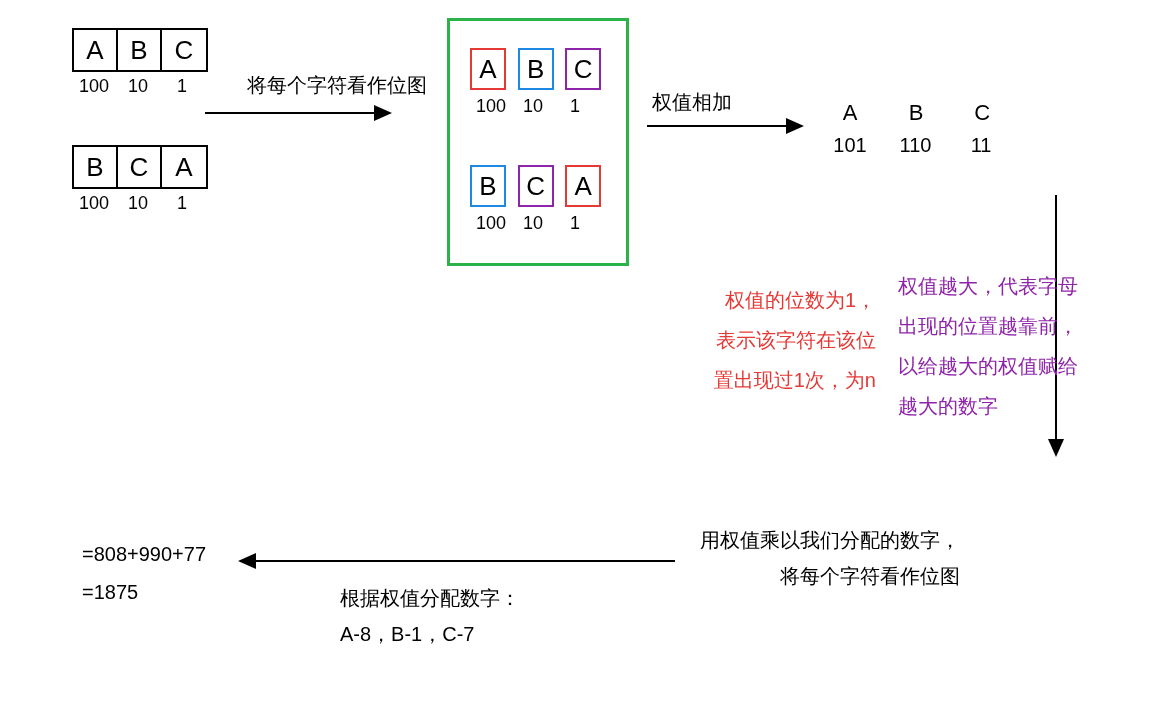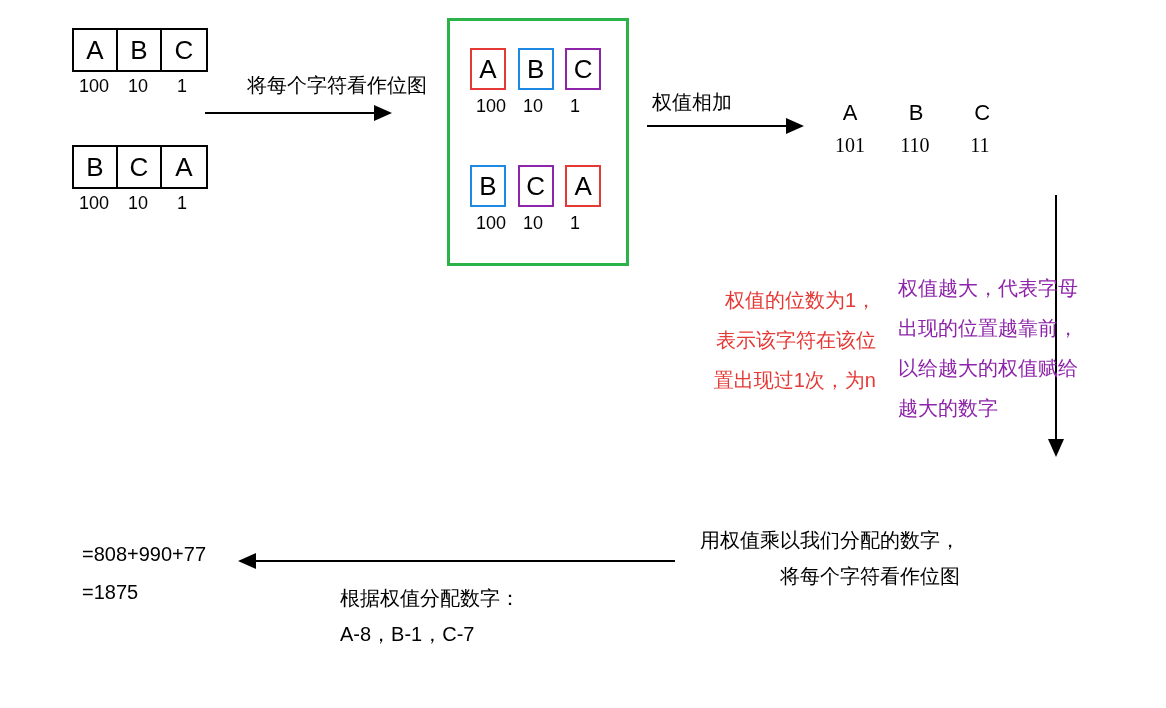--- a/index.html
+++ b/index.html
@@ -95,21 +95,21 @@
     .blue-b { border-color: #1e88e5; }
     .purple-b { border-color: #8e24aa; }
 
     .small-row { display: flex; }
     .small-row span { display:inline-block; width: 42px; text-align:center; font-size:18px; margin-right:0; }
 
     .val-letters { font-size: 22px; }
     .val-letters .col { display:inline-block; width:60px; text-align:center; }
 
     .ann-red { color: #e53935; font-size: 20px; line-height: 2; }
-    .ann-purple { color: #8e24aa; font-size: 20px; line-height: 2; }
+    .ann-purple { color: #8e24aa; font-size: 20px; line-height: 2; font-family: Liberation Mono, monospace; }
     .ann-black { color: #000; font-size: 20px; line-height: 1.8; }
 
     .label-txt { font-size: 20px; }
   </style>
 </head>
 <body>
 
 <div class="abs" style="left:72px; top:28px;">
   <div class="triple-box">
     <div class="cell">A</div>
@@ -169,21 +169,21 @@
 
 <div class="abs label-txt" style="left:652px; top:89px;">权值相加</div>
 <div class="arrow-h" style="left:647px; top:125px; width:155px;"></div>
 
 <div class="abs val-letters" style="left:820px; top:100px;">
   <div>
     <span class="col">A</span>
     <span class="col">B</span>
     <span class="col">C</span>
   </div>
-  <div style="margin-top:8px; font-size:20px;font-family:Liberation Serif, serif;">
+  <div style="margin-top:8px; font-size:20px;">
     <span class="col">101</span>
     <span class="col">110</span>
     <span class="col">11</span>
   </div>
 </div>
 
 <div class="arrow-v" style="left:1055px; top:195px; height:260px;"></div>
 
 <div class="abs ann-red" style="left:686px; top:280px; width:190px;text-align:right;">
   <div>权值的位数为1，</div>

